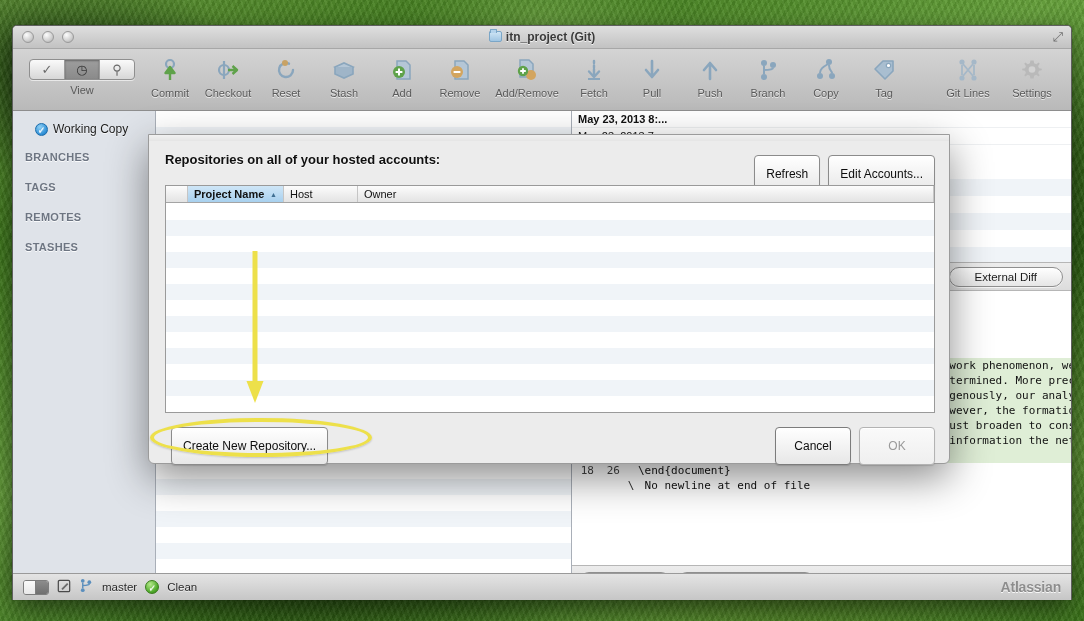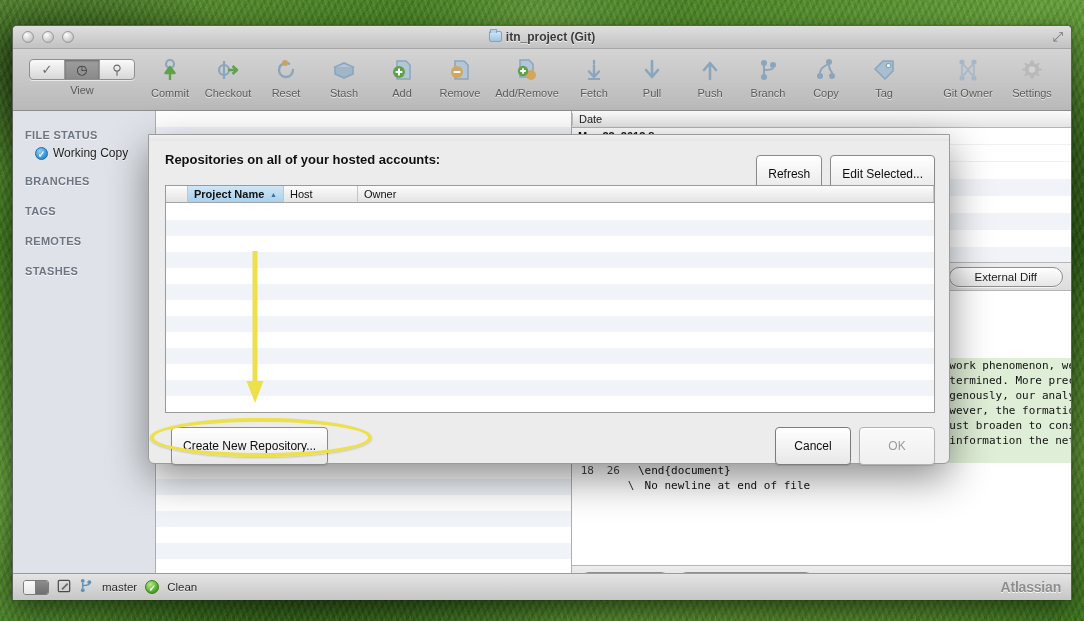--- a/index.html
+++ b/index.html
@@ -461,39 +461,38 @@
       <div class="tb-item" style="width:66px">
         <span class="tb-glyph">
           <svg width="24" height="24" viewBox="0 0 24 24">
               <circle cx="6" cy="4" r="2.6" fill="#a5b8c8"></circle>
               <circle cx="18" cy="4" r="2.6" fill="#a5b8c8"></circle>
               <circle cx="6" cy="20" r="2.6" fill="#a5b8c8"></circle>
               <circle cx="18" cy="20" r="2.6" fill="#a5b8c8"></circle>
               <path d="M6 7 L6 17 M18 7 L18 17 M7 6 L17 18 M17 6 L7 18" fill="none" stroke="#a5b8c8" stroke-width="1.8"></path>
             </svg>
         </span>
-        <span class="tb-label">Git Owner</span>
+        <span class="tb-label">Git Lines</span>
       </div>
 
 
       <div class="tb-item" id="settings-item">
         <span class="tb-glyph">
           <svg width="24" height="24" viewBox="0 0 24 24">
               <path d="M12 2.5 L13.6 2.5 L14.1 5.3 L16.3 6.2 L18.6 4.6 L19.7 5.7 L18.1 8 L19 10.2 L21.8 10.7 L21.8 12.3 L19 12.8 L18.1 15 L19.7 17.3 L18.6 18.4 L16.3 16.8 L14.1 17.7 L13.6 20.5 L12 20.5 L10.4 20.5 L9.9 17.7 L7.7 16.8 L5.4 18.4 L4.3 17.3 L5.9 15 L5 12.8 L2.2 12.3 L2.2 10.7 L5 10.2 L5.9 8 L4.3 5.7 L5.4 4.6 L7.7 6.2 L9.9 5.3 L10.4 2.5 Z" fill="#b9b9b9"></path>
               <circle cx="12" cy="11.5" r="3.3" fill="#d2d2d2"></circle>
             </svg>
         </span>
         <span class="tb-label">Settings</span>
       </div>
     </div>
 
     <div id="body-split">
 
       <div id="sidebar">
-        <div class="sb-head">FILE STATUS</div>
         <div class="sb-row">
           <span class="check-icon">✓</span>
           <span>Working Copy</span>
         </div>
         <div class="sb-head" style="padding-top:14px">BRANCHES</div>
         <div class="sb-head" style="padding-top:14px">TAGS</div>
         <div class="sb-head" style="padding-top:14px">REMOTES</div>
         <div class="sb-head" style="padding-top:14px">STASHES</div>
       </div>
 
@@ -501,23 +500,20 @@
 
         <div id="file-pane">
           <div class="stripes"></div>
           <div id="file-pane-toolbar"></div>
         </div>
 
         <div id="diff-pane">
 
           <div id="commit-list">
             <div class="commit-stripes"></div>
-            <div id="commit-header">
-              <div class="ch-col" style="flex:1">Date</div>
-            </div>
             <div style="position:relative">
               <div class="commit-row bold">May 23, 2013 8:...</div>
               <div class="commit-row">May 23, 2013 7:...</div>
             </div>
           </div>
 
           <div id="diff-toolbar">
             <div class="stepper">
               <span>▲</span>
               <span>▼</span>
@@ -621,21 +617,21 @@
       <span id="atlassian-mark">Atlassian</span>
     </div>
 
     <div id="dialog">
       <div id="dialog-top-strip"></div>
 
       <div id="dialog-prompt">Repositories on all of your hosted accounts:</div>
 
       <div id="dialog-actions-top">
         <div class="mac-btn">Refresh</div>
-        <div class="mac-btn">Edit Selected...</div>
+        <div class="mac-btn">Edit Accounts...</div>
       </div>
 
       <div id="repo-table">
         <div id="repo-stripes"></div>
         <div id="repo-head">
           <div class="rh" style="width:22px"></div>
           <div class="rh sorted" style="width:96px">
             <span>Project Name</span>
             <span class="sort-caret">▲</span>
           </div>

